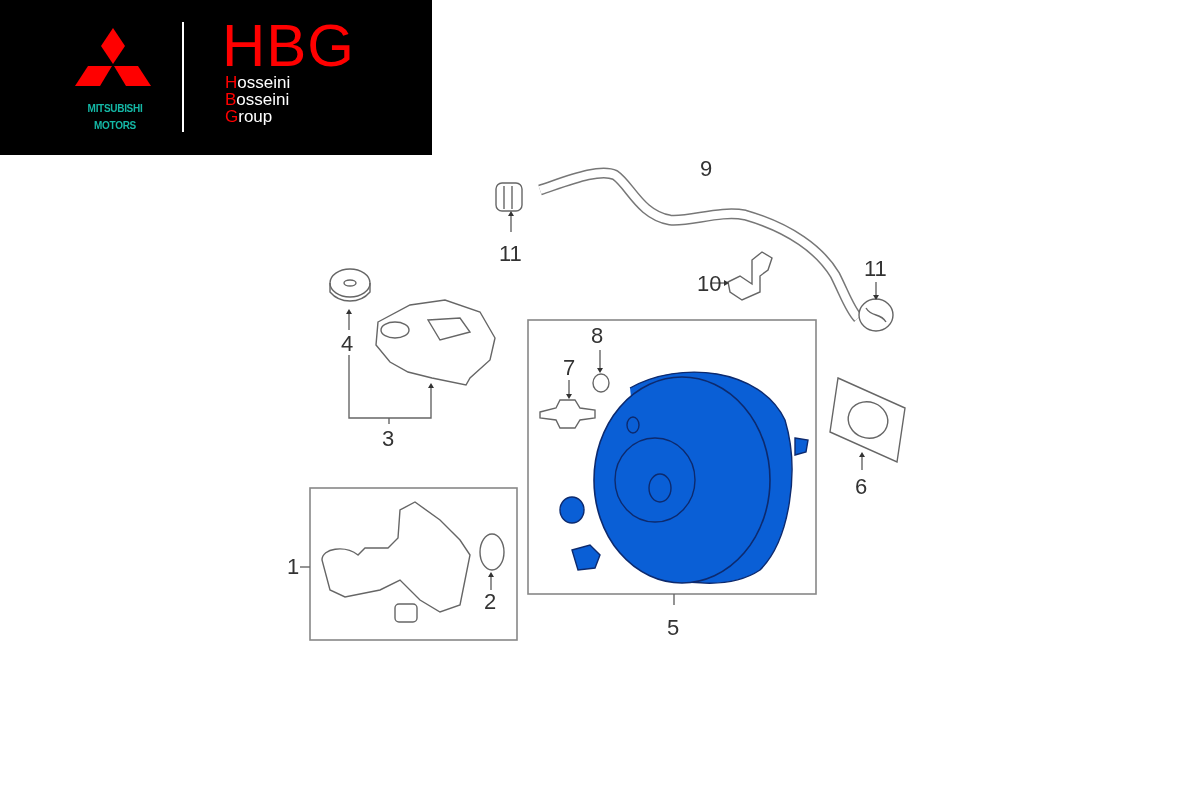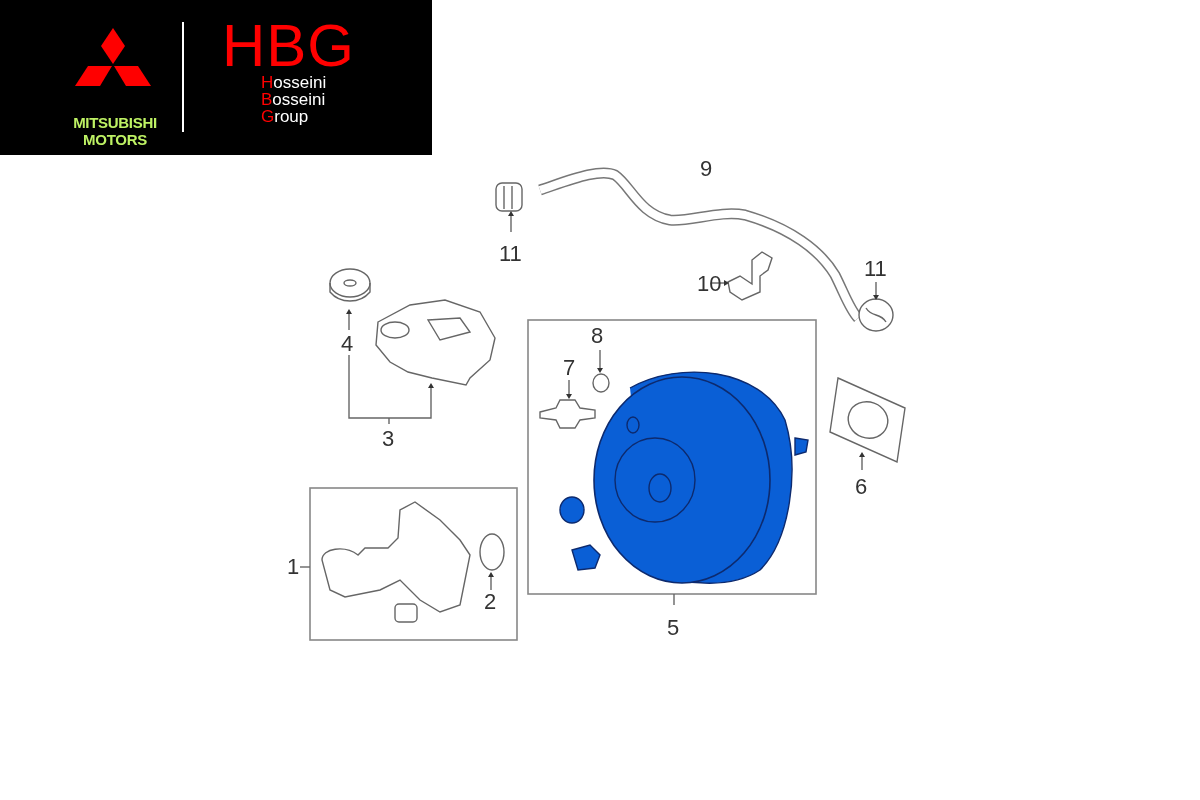--- a/index.html
+++ b/index.html
@@ -5,30 +5,30 @@
     html, body { margin: 0; padding: 0; }
     body {
       width: 1200px; height: 800px; background: #ffffff; position: relative; overflow: hidden;
       font-family: "Liberation Sans", sans-serif;
     }
     .banner {
       position: absolute; left: 0; top: 0; width: 432px; height: 155px; background: #000000;
     }
     .mitsu-logo { position: absolute; left: 68px; top: 28px; }
     .mitsu-text {
-      position: absolute; left: 60px; top: 114px; width: 110px; text-align: center;
-      color: #bef264; font-weight: bold; font-size: 15px; line-height: 17px;
+      position: absolute; left: 60px; top: 100px; width: 110px; text-align: center;
+      color: #14b8a6; font-weight: bold; font-size: 10px; line-height: 17px;
       font-family: "Liberation Sans", sans-serif; letter-spacing: -0.3px;
     }
     .divider { position: absolute; left: 182px; top: 22px; width: 2px; height: 110px; background: #ffffff; }
     .hbg-title {
       position: absolute; left: 222px; top: 14px; color: #ff0000; font-size: 60px; font-weight: normal;
       line-height: 64px; letter-spacing: 1px; font-family: "Liberation Sans", sans-serif;
     }
-    .hbg-lines { position: absolute; left: 225px; top: 74px; color: #ffffff; font-size: 17px; line-height: 17px; margin-left: 36px; }
+    .hbg-lines { position: absolute; left: 225px; top: 74px; color: #ffffff; font-size: 17px; line-height: 17px; }
     .hbg-lines .cap { color: #ff0000; }
     .diagram { position: absolute; left: 0; top: 0; }
     .callout {
       position: absolute; font-family: "Liberation Sans", sans-serif; font-size: 22px; color: #333333;
       line-height: 22px;
     }
   </style>
 </head>
 <body>
 

